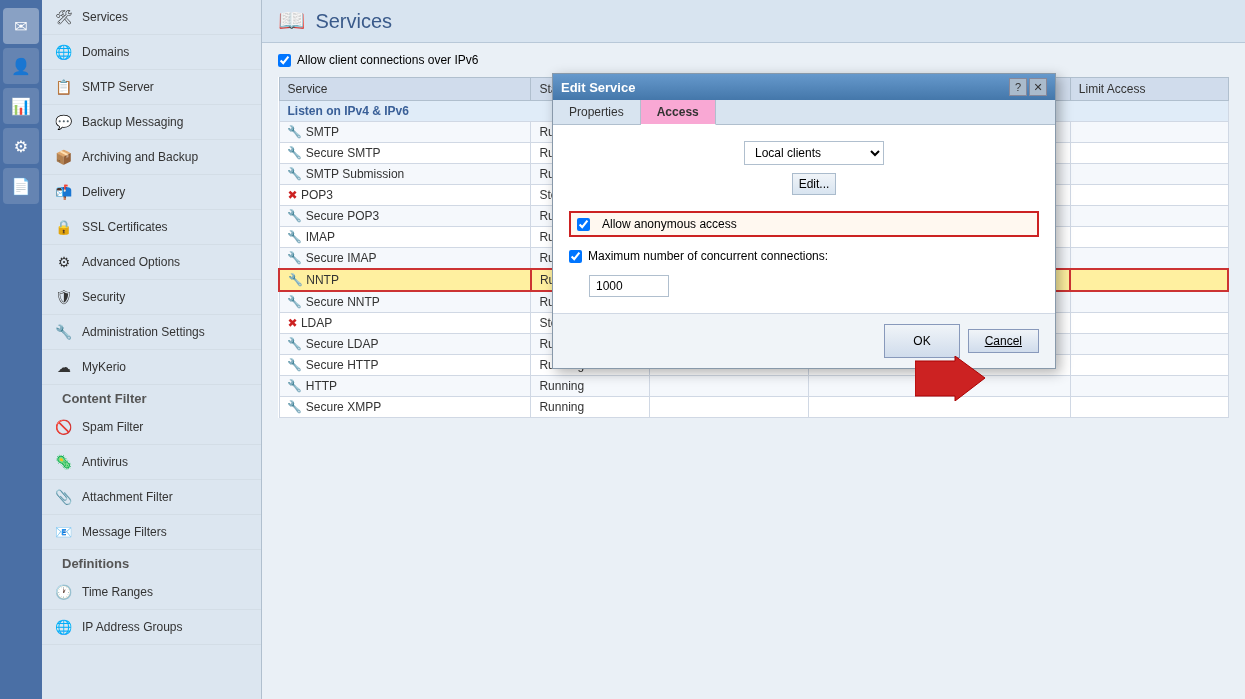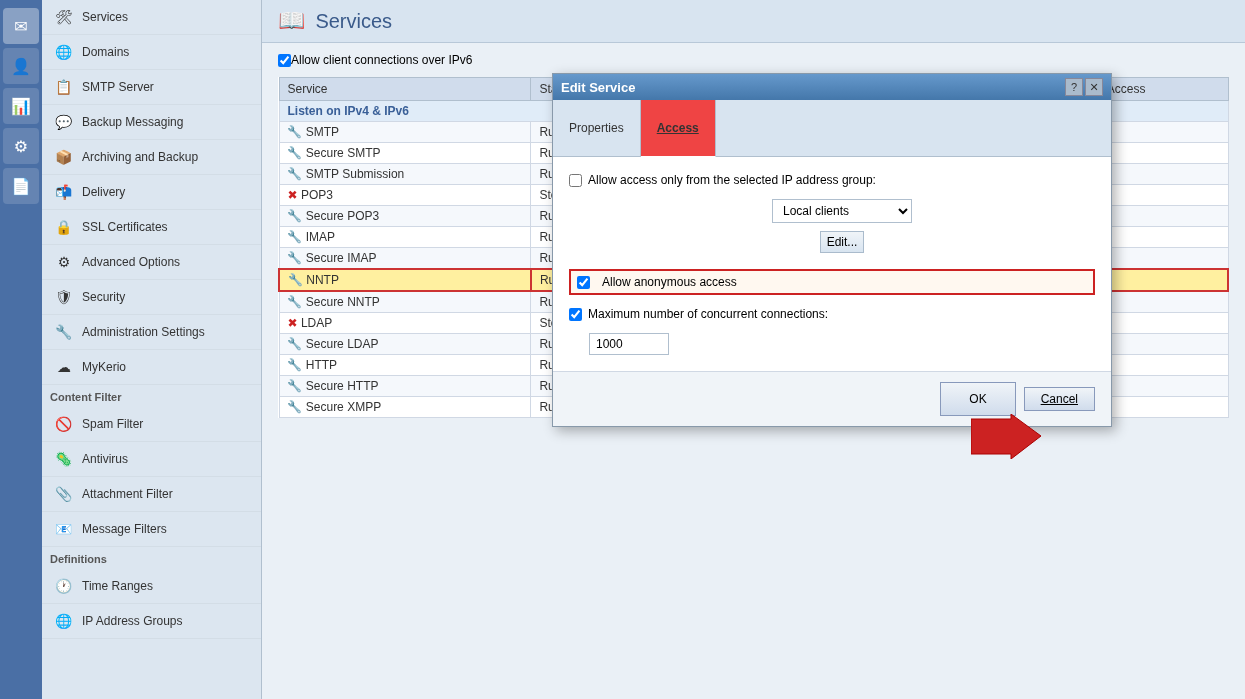--- a/index.html
+++ b/index.html
@@ -54,24 +54,24 @@
     .sidebar-item .si-icon {
       width: 20px;
       height: 20px;
       display: flex;
       align-items: center;
       justify-content: center;
       font-size: 14px;
       flex-shrink: 0;
     }
     .sidebar-section-label {
-      padding: 6px 12px 4px 8px;
+      padding: 6px 12px 4px 20px;
       font-weight: bold;
       color: #555;
-      font-size: 11px;
+      font-size: 13px;
     }
 
     
     .main-content {
       flex: 1;
       display: flex;
       flex-direction: column;
       overflow: hidden;
       background: #eaf0f6;
     }
@@ -99,20 +99,21 @@
     .services-area {
       padding: 10px 16px;
       flex: 1;
       overflow: hidden;
       position: relative;
     }
 
     .ipv6-checkbox-row {
       display: flex;
       align-items: center;
+      gap: 6px;
       margin-bottom: 10px;
     }
 
     
     .services-table {
       width: 100%;
       border-collapse: collapse;
       background: white;
       border: 1px solid #b0bfce;
     }
@@ -140,21 +141,21 @@
     .row-selected td {
       background: #fff0a0 !important;
       border: 2px solid #cc3333;
     }
     .status-running { color: #228822; }
     .status-stopped { color: #cc2222; }
     .dialog {
       position: absolute;
       top: 30px;
       left: 290px;
-      width: 560px;
+      width: 504px;
       background: white;
       border: 1px solid #8899aa;
       box-shadow: 4px 4px 12px rgba(0,0,0,0.3);
       pointer-events: all;
       display: flex;
       flex-direction: column;
     }
     .dialog-titlebar {
       background: linear-gradient(to bottom, #6699cc, #4477aa);
       color: white;
@@ -182,31 +183,30 @@
       align-items: center;
       justify-content: center;
       cursor: pointer;
     }
     .dialog-tabs {
       display: flex;
       background: #d8e4f0;
       border-bottom: 1px solid #b0bfce;
     }
     .dialog-tab {
-      padding: 21px 16px;
+      padding: 5px 16px;
       cursor: pointer;
       border-right: 1px solid #b0bfce;
       color: #333;
     }
     .dialog-tab.active {
-      background: #ef4444;
+      background: #f9a8d4;
       border-bottom: 1px solid white;
       margin-bottom: -1px;
       font-weight: bold;
-      text-decoration: underline;
     }
     .dialog-body {
       padding: 16px;
       flex: 1;
     }
     .dialog-row {
       display: flex;
       align-items: center;
       gap: 8px;
       margin-bottom: 12px;
@@ -459,28 +459,28 @@
           <td></td>
         </tr>
         <tr>
           <td>🔧 Secure LDAP</td>
           <td class="status-running">Running</td>
           <td></td>
           <td></td>
           <td></td>
         </tr>
         <tr>
+          <td>🔧 Secure HTTP</td>
+          <td class="status-running">Running</td>
+          <td></td>
+          <td></td>
+          <td></td>
+        </tr>
+        <tr>
           <td>🔧 HTTP</td>
-          <td class="status-running">Running</td>
-          <td></td>
-          <td></td>
-          <td></td>
-        </tr>
-        <tr>
-          <td>🔧 Secure HTTP</td>
           <td class="status-running">Running</td>
           <td></td>
           <td></td>
           <td></td>
         </tr>
         <tr>
           <td>🔧 Secure XMPP</td>
           <td class="status-running">Running</td>
           <td></td>
           <td></td>
@@ -495,24 +495,20 @@
         <div class="dialog-title-btns">
           <div class="dialog-btn-small">?</div>
           <div class="dialog-btn-small">✕</div>
         </div>
       </div>
       <div class="dialog-tabs">
         <div class="dialog-tab">Properties</div>
         <div class="dialog-tab active">Access</div>
       </div>
       <div class="dialog-body">
-        <div class="dialog-checkbox-row">
-          <input type="checkbox" style="">
-          <label>Allow access only from the selected IP address group:</label>
-        </div>
         <div class="dialog-row" style="margin-left: 20px; margin-bottom: 16px; flex-direction: column;">
           <select class="dropdown-select">
             <option>Local clients</option>
           </select>
           <button class="edit-btn">Edit...</button>
         </div>
         <div class="highlighted-row" style="border: 2px solid #cc2222; background: #fff8f0; padding: 4px 6px; display: flex; align-items: center; gap: 12px; margin-bottom: 12px;">
           <input type="checkbox" checked="" style="">
           <label>Allow anonymous access</label>
         </div>

